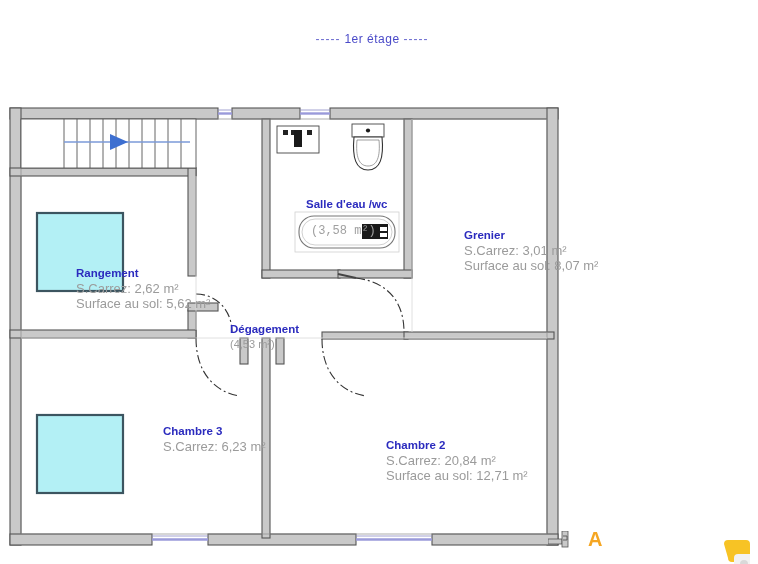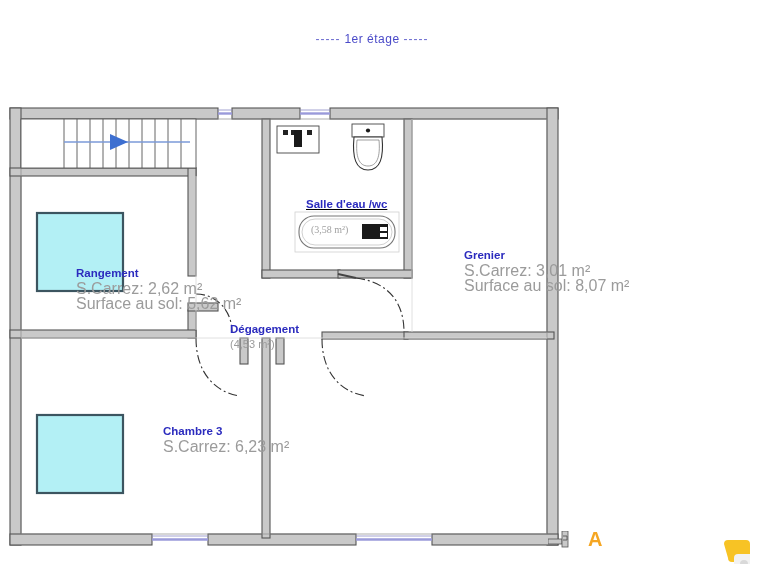--- a/index.html
+++ b/index.html
@@ -46,34 +46,34 @@
     user-select: none;
     white-space: nowrap;
   }
   .room-name {
     font-size: 11.5px;
     font-weight: bold;
     color: #2b2bbe;
     line-height: 15px;
   }
   .room-metric {
-    font-size: 16px;
+    font-size: 13px;
     color: #9b9b9b;
     line-height: 15px;
   }
   .room-area-only {
     font-size: 11px;
     color: #9b9b9b;
     line-height: 14px;
   }
   .bath-area {
     position: absolute;
-    font-size: 10px;
+    font-size: 12px;
     color: #a0a0a0;
-    font-family: Liberation Serif, serif;
+    font-family: Liberation Mono, monospace;
     user-select: none;
   }
   .corner-letter {
     position: absolute;
     font-family: "Liberation Sans", sans-serif;
     font-weight: bold;
     font-size: 20px;
     color: #f5a623;
     user-select: none;
   }
@@ -239,38 +239,43 @@
       <line x1="21" y1="338" x2="547" y2="338"></line>
     </g>
   </svg>
 
   <div class="room-label" style="left:76px; top:246px;margin-top:20px;">
     <div class="room-name">Rangement</div>
     <div class="room-metric">S.Carrez: 2,62 m²</div>
     <div class="room-metric">Surface au sol: 5,62 m²</div>
   </div>
 
-  <div class="room-label" style="left:464px; top:248px;">
+  <div class="room-label" style="left:464px; top:228px;">
     <div class="room-name">Grenier</div>
     <div class="room-metric">S.Carrez: 3,01 m²</div>
     <div class="room-metric">Surface au sol: 8,07 m²</div>
   </div>
 
   <div class="room-label" style="left:163px; top:424px;">
     <div class="room-name">Chambre 3</div>
     <div class="room-metric">S.Carrez: 6,23 m²</div>
   </div>
 
+  <div class="room-label" style="left:386px; top:438px;">
+    <div class="room-name">Chambre 2</div>
+    <div class="room-metric">S.Carrez: 20,84 m²</div>
+    <div class="room-metric">Surface au sol: 12,71 m²</div>
+  </div>
 
   <div class="room-label" style="left:230px; top:288px;margin-top:34px;">
     <div class="room-name">Dégagement</div>
     <div class="room-area-only">(4,53 m²)</div>
   </div>
 
-  <div class="room-label" style="left:306px; top:197px;text-decoration:underline;">
+  <div class="room-label" style="left:306px; top:197px;">
     <div class="room-name">Salle d'eau /wc</div>
   </div>
 
   <div class="bath-area" style="left:311px; top:224px;">(3,58 m²)</div>
 
   <svg class="watermark-mark" style="left:548px; top:531px;" viewBox="0 0 26 20">
     <rect x="0" y="8" width="14" height="5" fill="#c9c9c9" stroke="#555555" stroke-width="0.8"></rect>
     <rect x="14" y="0" width="6" height="16" fill="#c9c9c9" stroke="#555555" stroke-width="0.8"></rect>
     <path d="M15 5 h4 v4 h-4" fill="none" stroke="#555555" stroke-width="0.9"></path>
   </svg>

